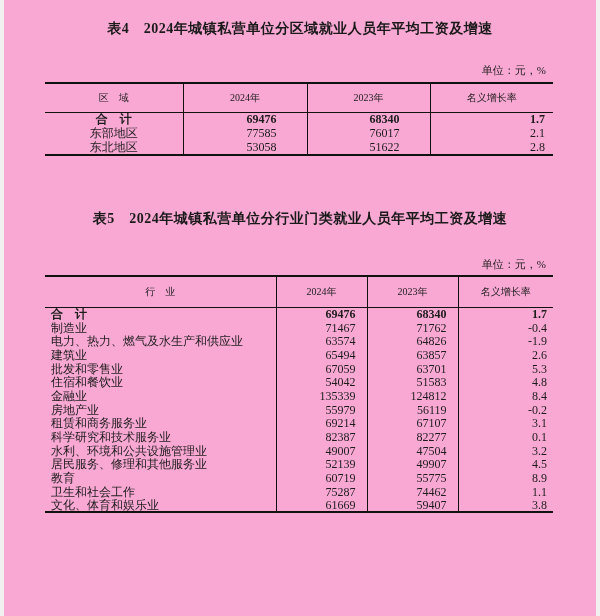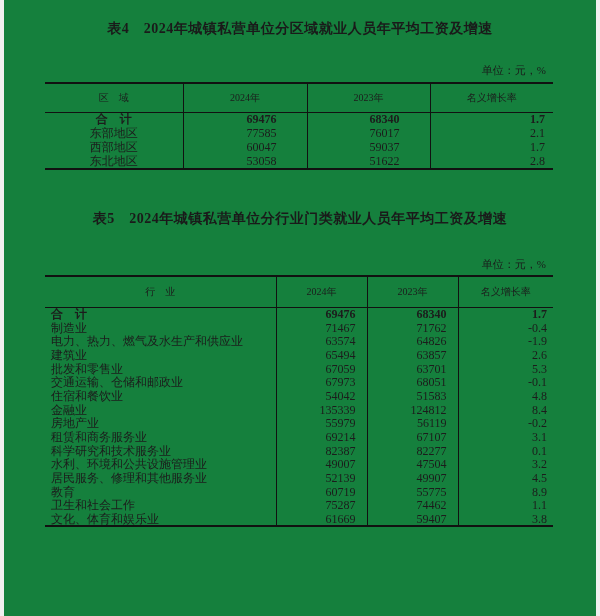--- a/index.html
+++ b/index.html
@@ -4,21 +4,21 @@
 <style>
   html, body { margin: 0; padding: 0; }
   body {
     width: 600px; height: 616px;
     background: #ffffff;
     font-family: "Liberation Serif", "DejaVu Serif", serif;
     color: #1c1c1c;
     position: relative;
     overflow: hidden;
   }
-  .page { position: absolute; inset: 0; background: #15803d; }
+  .page { position: absolute; inset: 0; background: #f9a8d4; }
   .edge-strip {
     position: absolute; top: 0; bottom: 0; width: 4px;
     background: #f0f0f0;
   }
   .edge-strip.left { left: 0; }
   .edge-strip.right { right: 0; }
 
   .tbl-title {
     position: absolute; left: 0; width: 600px;
     text-align: center;
@@ -102,26 +102,20 @@
           <td class="n2">68340</td>
           <td class="pct">1.7</td>
         </tr>
         <tr>
           <td class="label">东部地区</td>
           <td class="n1">77585</td>
           <td class="n2">76017</td>
           <td class="pct">2.1</td>
         </tr>
         <tr>
-          <td class="label">西部地区</td>
-          <td class="n1">60047</td>
-          <td class="n2">59037</td>
-          <td class="pct">1.7</td>
-        </tr>
-        <tr>
           <td class="label">东北地区</td>
           <td class="n1">53058</td>
           <td class="n2">51622</td>
           <td class="pct">2.8</td>
         </tr>
       </tbody>
   </table>
 
   <div class="tbl-title" id="t5-title">表5　2024年城镇私营单位分行业门类就业人员年平均工资及增速</div>
   <div class="unit-label" id="t5-unit">单位：元，%</div>
@@ -166,26 +160,20 @@
           <td class="n2">63857</td>
           <td class="pct">2.6</td>
         </tr>
         <tr>
           <td class="label">批发和零售业</td>
           <td class="n1">67059</td>
           <td class="n2">63701</td>
           <td class="pct">5.3</td>
         </tr>
         <tr>
-          <td class="label">交通运输、仓储和邮政业</td>
-          <td class="n1">67973</td>
-          <td class="n2">68051</td>
-          <td class="pct">-0.1</td>
-        </tr>
-        <tr>
           <td class="label">住宿和餐饮业</td>
           <td class="n1">54042</td>
           <td class="n2">51583</td>
           <td class="pct">4.8</td>
         </tr>
         <tr>
           <td class="label">金融业</td>
           <td class="n1">135339</td>
           <td class="n2">124812</td>
           <td class="pct">8.4</td>

